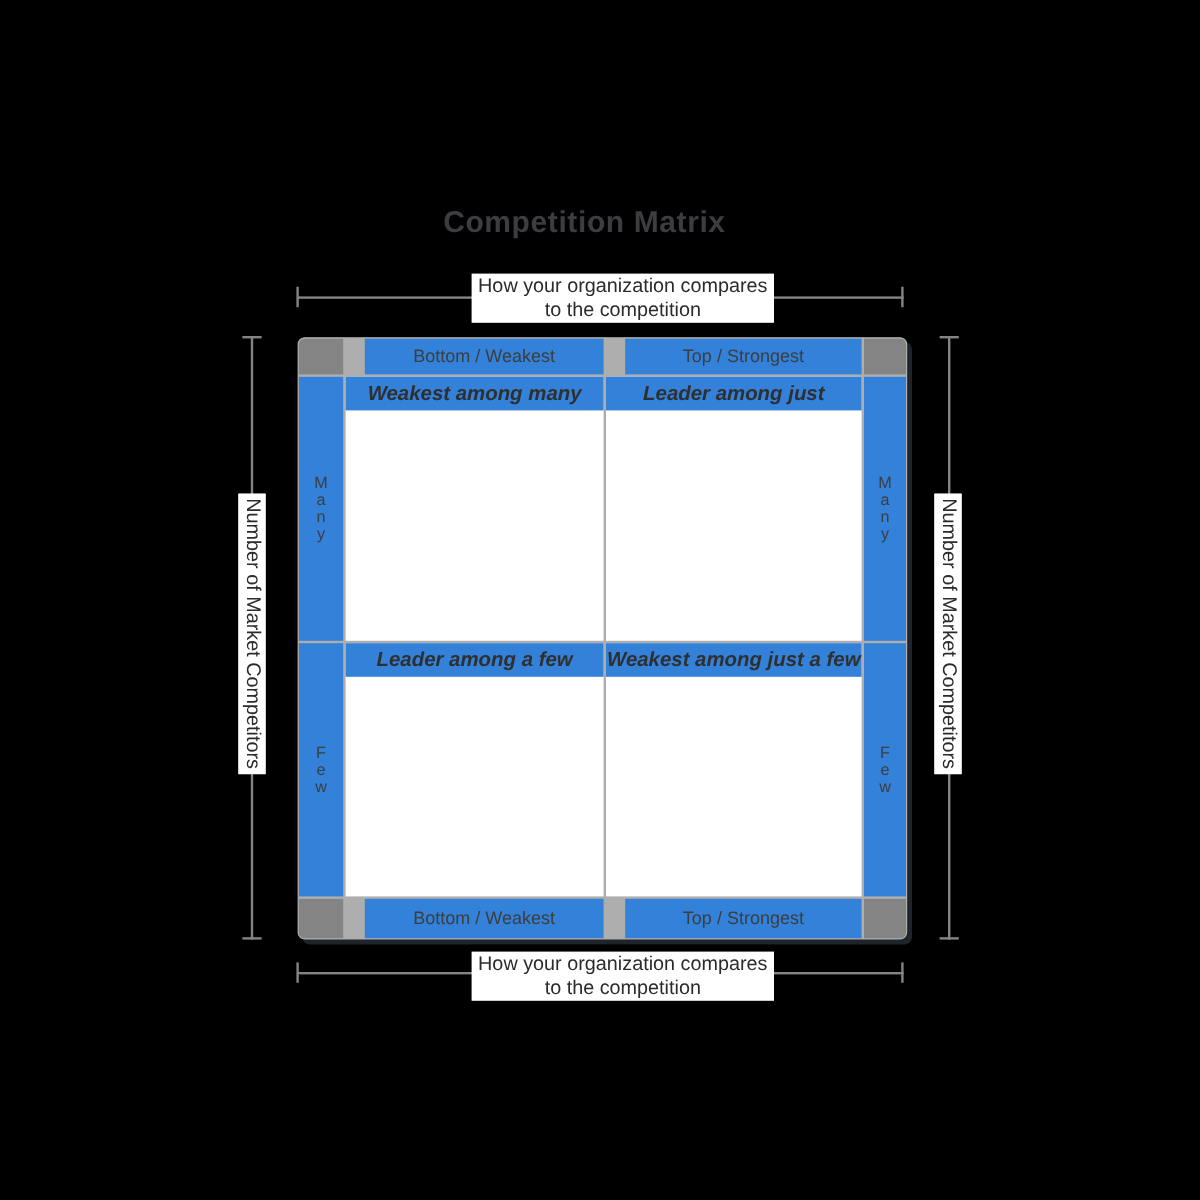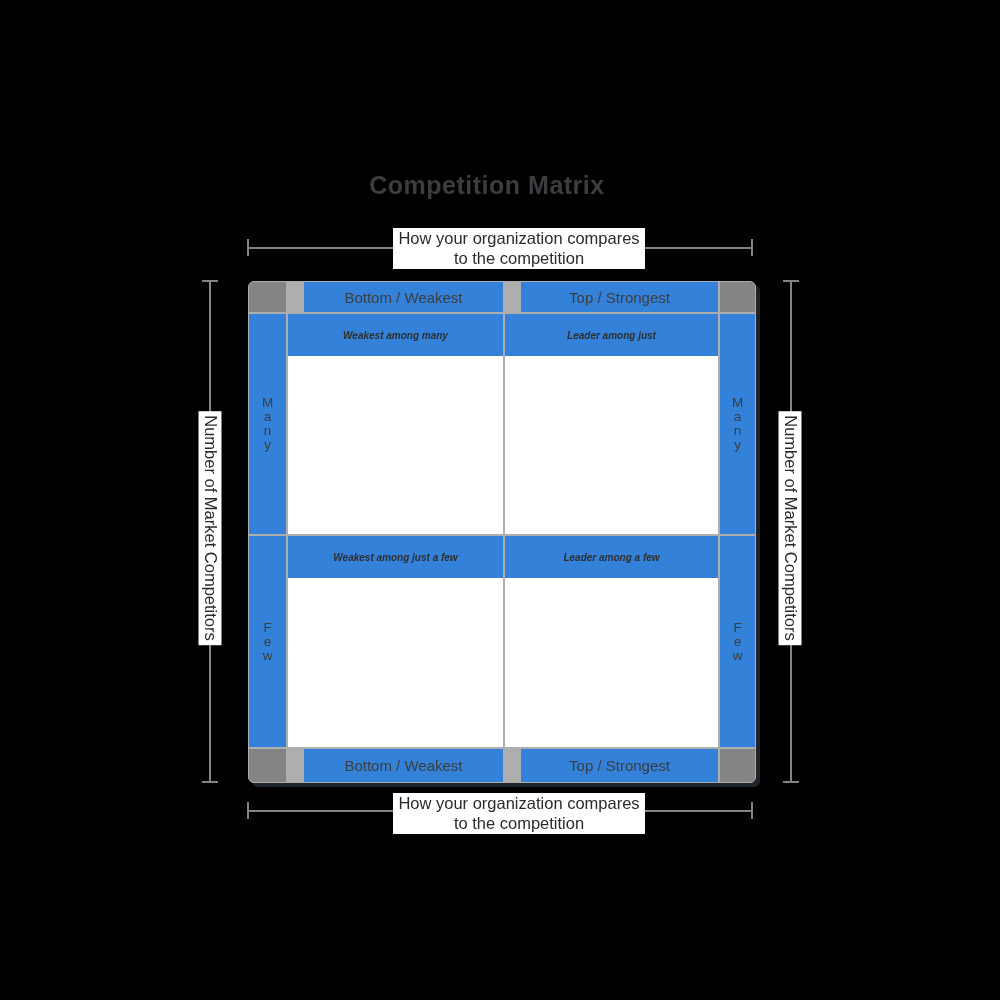--- a/index.html
+++ b/index.html
@@ -57,23 +57,23 @@
     font-size:15px; color: var(--cell-text, #3c3e40); margin-left: 16px;
   }
   .band {
     background: var(--matrix-blue, #3381d8);
     display:flex; align-items:center; justify-content:center;
     font-size:13.5px; line-height:14px; color: var(--cell-text, #3c3e40);
     white-space:pre-line; text-align:center;
   }
   .quad { background: var(--quadrant-background, #fff); display:flex; flex-direction:column; }
   .quad-title {
-    flex:none; height:42px; background: var(--matrix-blue, #3381d8);
+    flex:none; height:28px; background: var(--matrix-blue, #3381d8);
     display:flex; align-items:center; justify-content:center;
-    font-size:10px; font-weight:bold; font-style:italic;
+    font-size:17px; font-weight:bold; font-style:italic;
     color: var(--quadrant-title-text, #2f2f2f);
   }
   .quad-body { flex:1; }
 </style>
 </head>
 <body>
 
 <div class="stage">
 
   <div class="diagram-title">Competition Matrix</div>
@@ -127,25 +127,25 @@
     </div>
     <div class="band">M
 a
 n
 y</div>
 
     <div class="band">F
 e
 w</div>
     <div class="quad">
-      <div class="quad-title">Weakest among just a few</div>
+      <div class="quad-title">Leader among a few</div>
       <div class="quad-body"></div>
     </div>
     <div class="quad">
-      <div class="quad-title">Leader among a few</div>
+      <div class="quad-title">Weakest among just a few</div>
       <div class="quad-body"></div>
     </div>
     <div class="band">F
 e
 w</div>
 
     <div class="corner"></div>
     <div class="colfoot">Bottom / Weakest</div>
     <div class="colfoot">Top / Strongest</div>
     <div class="corner"></div>

